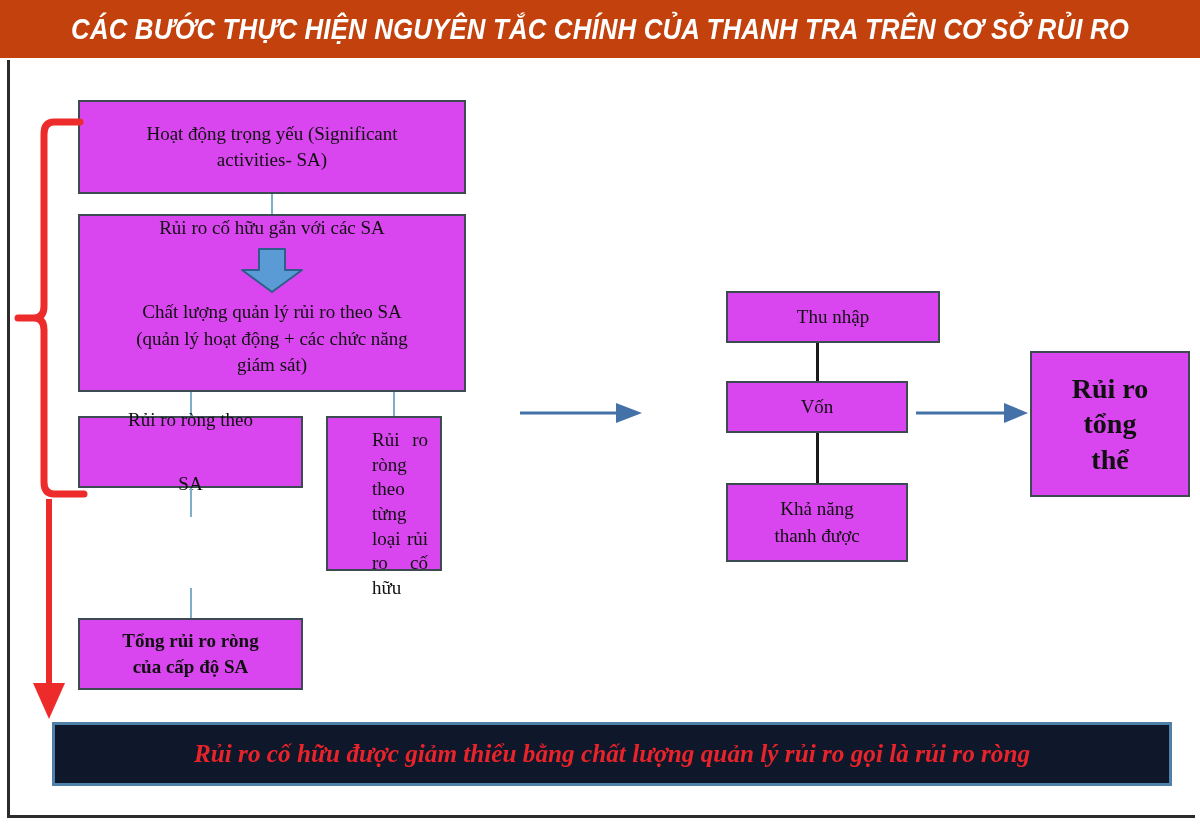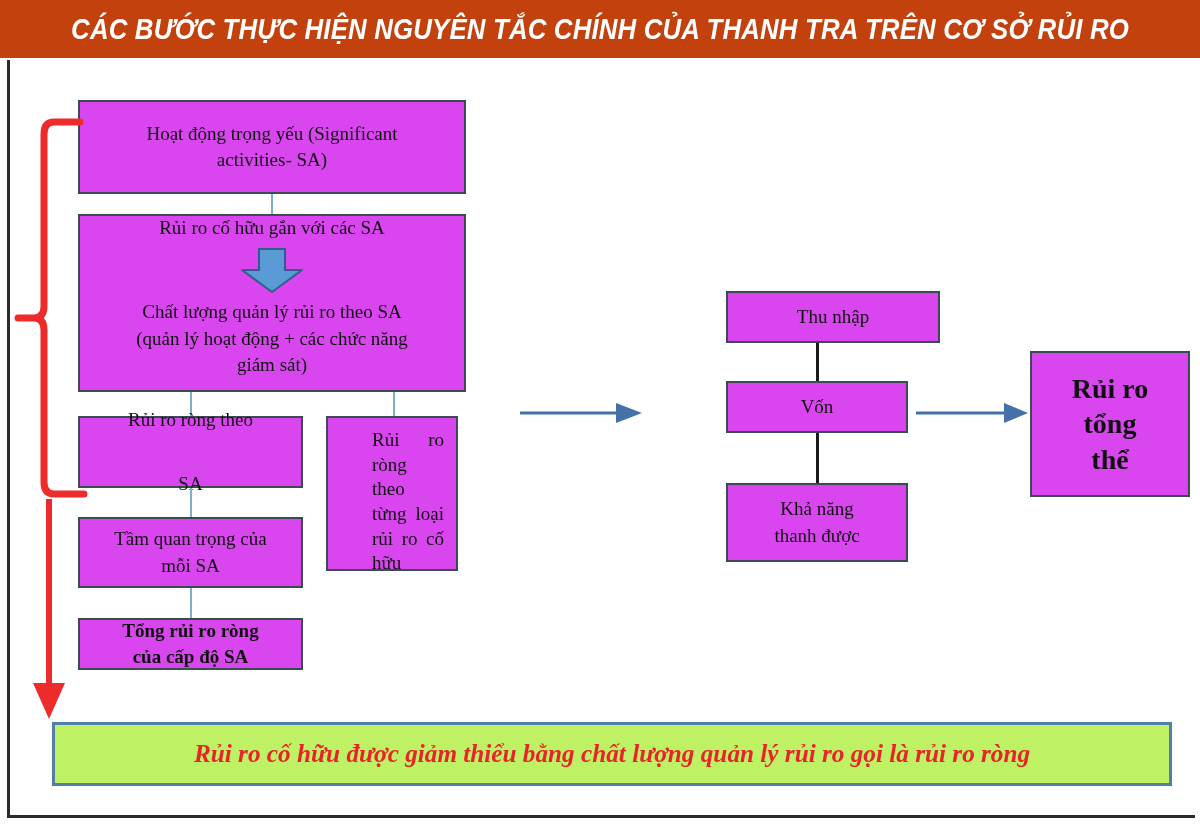--- a/index.html
+++ b/index.html
@@ -108,21 +108,21 @@
 
   
   .red-brace { position: absolute; }
   .red-arrow-down { position: absolute; }
 
   
   .bottom-banner {
     position: absolute;
     left: 52px; top: 722px;
     width: 1120px; height: 64px;
-    background: #bef264;
+    background: #0f172a;
     border: 3px solid #4F81A8;
     display: flex;
     align-items: center;
     justify-content: center;
     padding: 0 14px;
   }
   .bottom-banner-text {
     color: #E8232A;
     font-weight: bold;
     font-style: italic;
@@ -164,34 +164,30 @@
   </div>
 
   <div class="conn-v" style="left:190px; top:392px; height:24px;"></div>
   <div class="conn-v" style="left:393px; top:392px; height:24px;"></div>
 
   <div class="node stacked" style="left:78px; top:416px; width:225px; height:72px;gap:40px;">
     <span>Rủi ro ròng theo</span>
     <span>SA</span>
   </div>
 
-  <div class="node justified" style="left:326px; top:416px; width:132px; height:155px;padding-left:44px;">
+  <div class="node justified" style="left:326px; top:416px; width:116px; height:155px;padding-left:44px;">
     <span>Rủi ro ròng theo từng loại rủi ro cố hữu</span>
   </div>
 
   <div class="conn-v" style="left:190px; top:488px; height:29px;"></div>
 
-  <div class="node stacked" style="left:78px; top:517px; width:225px; height:71px;">
-    <span>Tầm quan trọng của</span>
-    <span>mỗi SA</span>
-  </div>
 
   <div class="conn-v" style="left:190px; top:588px; height:30px;"></div>
 
-  <div class="node stacked bold" style="left:78px; top:618px; width:225px; height:52px;">
+  <div class="node stacked bold" style="left:78px; top:618px; width:225px; height:72px;">
     <span>Tổng rủi ro ròng</span>
     <span>của cấp độ SA</span>
   </div>
 
   <svg class="red-brace" style="left:14px; top:110px;" width="80" height="400" viewBox="0 0 80 400" xmlns="http://www.w3.org/2000/svg">
     <path d="M66,12 L40,12 Q30,12 30,24 L30,196 Q30,208 20,208 L4,208
              L20,208 Q30,208 30,220 L30,372 Q30,384 40,384 L70,384" fill="none" stroke="#EE2B2B" stroke-width="7" stroke-linecap="round" stroke-linejoin="round"></path>
   </svg>
 
   <svg class="red-arrow-down" style="left:28px; top:495px;" width="44" height="228" viewBox="0 0 44 228" xmlns="http://www.w3.org/2000/svg">

